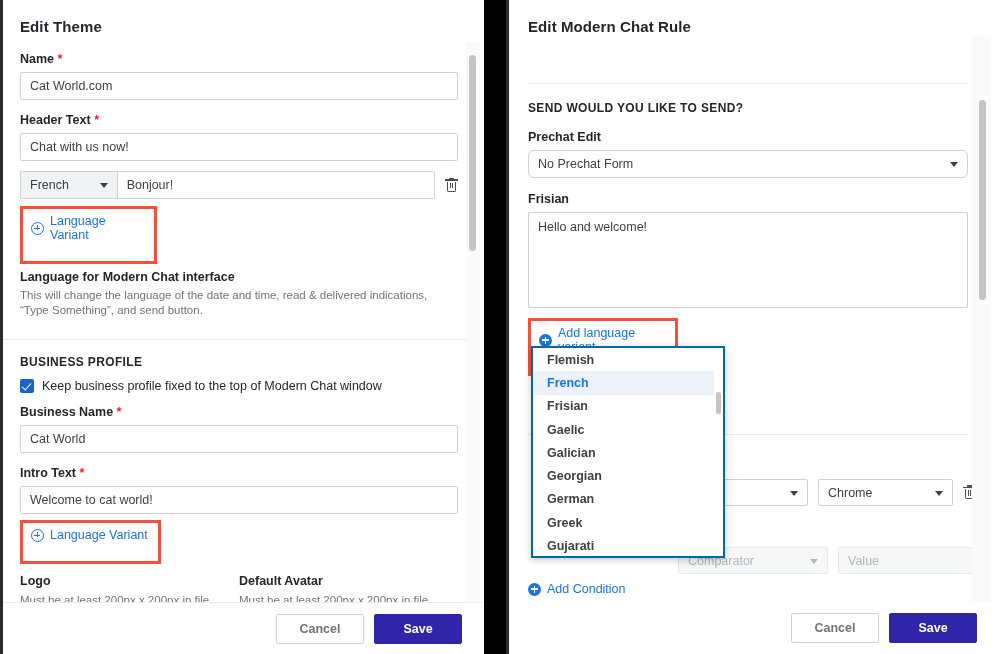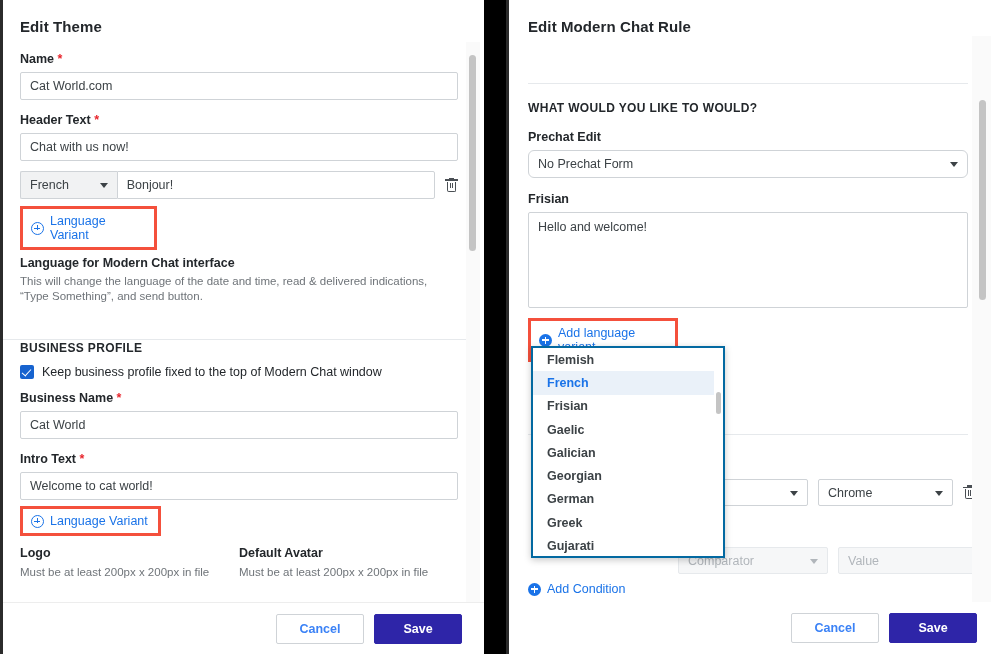--- a/index.html
+++ b/index.html
@@ -78,41 +78,41 @@
   .plus-solid {
     width: 13px; height: 13px; flex: 0 0 13px; border-radius: 50%;
     background: #1a73e8; position: relative;
   }
   .plus-solid::before, .plus-solid::after { content:""; position:absolute; background:#fff; }
   .plus-solid::before { left: 3px; top: 5.8px; width: 7px; height: 1.6px; }
   .plus-solid::after { top: 3px; left: 5.7px; width: 1.6px; height: 7px; }
 
   .hl-box {
     display: inline-flex; align-items: center;
-    border: 3px solid #f4503c; background: #fff; padding: 5px 10px 5px 8px;
+    border: 3px solid #f4503c; background: #fff; padding: 5px 10px 19px 8px;
   }
 
   .trash { width: 13px; height: 15px; position: relative; flex: 0 0 13px; }
   .trash .lid { position:absolute; top:1.5px; left:0; width:13px; height:1.6px; background:#4a4f54; }
   .trash .hdl { position:absolute; top:0; left:4.3px; width:4.4px; height:1.6px; background:#4a4f54;}
   .trash .can {
     position:absolute; top:4px; left:1.6px; width:9.8px; height:10px;
     border:1.5px solid #4a4f54; border-top:none; border-radius: 0 0 2px 2px;
   }
   .trash .can::before, .trash .can::after{
     content:""; position:absolute; top:1.4px; width:1.2px; height:5.6px; background:#4a4f54;
   }
   .trash .can::before{ left:2px; } .trash .can::after{ right:2px; }
 
   .btn {
     height: 30px; min-width: 88px; border-radius: 2px; font-size: 12.5px;
     font-weight: bold; display: inline-flex; align-items: center; justify-content: center;
     cursor: pointer; font-family: "Liberation Sans", sans-serif;
   }
-  .btn-cancel { background: #fff; color: #3b82f6; border: 1px solid #cfd3d7; }
+  .btn-cancel { background: #fff; color: #737373; border: 1px solid #cfd3d7; }
   .btn-save { background: #2e25a8; color: #fff; border: 1px solid #2e25a8; }
 
   .hr { height: 1px; background: #e6e9ec; width: 100%; }
   .lp-pad { padding: 18px 26px 0 17px; }
   .checkline { display:flex; align-items:center; gap:8px; }
   .chk {
     width: 14px; height: 14px; flex: 0 0 14px; background: #1763cf; border-radius: 2px;
     position: relative;
   }
   .chk::after{
@@ -309,21 +309,21 @@
 
   <div class="panel-right">
 
     <div class="rp-pad">
       <div class="dialog-title">Edit Modern Chat Rule</div>
 
       <div style="height:48px"></div>
       <div class="hr" style="width:440px;"></div>
       <div style="height:17px"></div>
 
-      <div class="section-head">WHAT WOULD YOU LIKE TO WOULD?</div>
+      <div class="section-head">SEND WOULD YOU LIKE TO SEND?</div>
 
       <div style="height:15px"></div>
 
       <div class="field-label">Prechat Edit</div>
       <div class="selbox" style="width:440px;">
         <span>No Prechat Form</span>
         <span class="caret"></span>
       </div>
 
       <div style="height:14px"></div>

